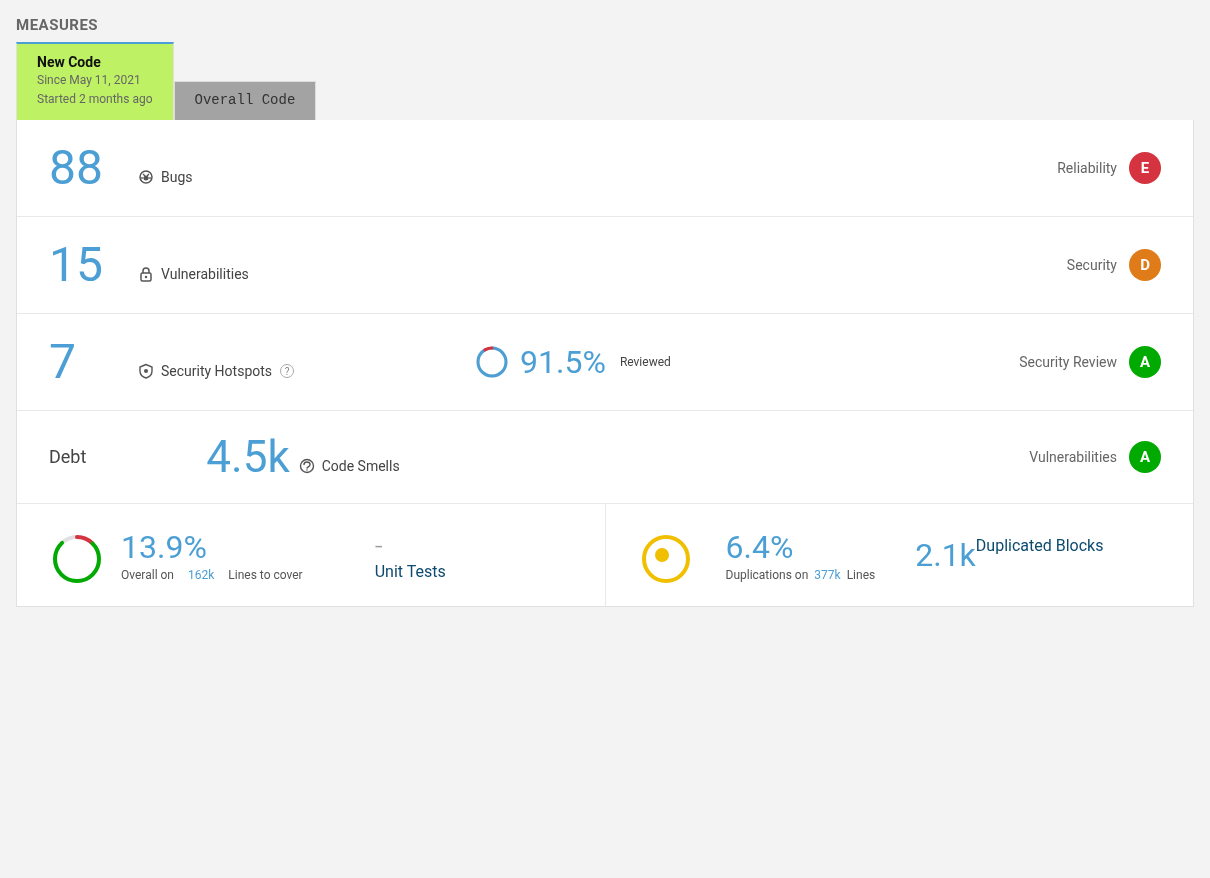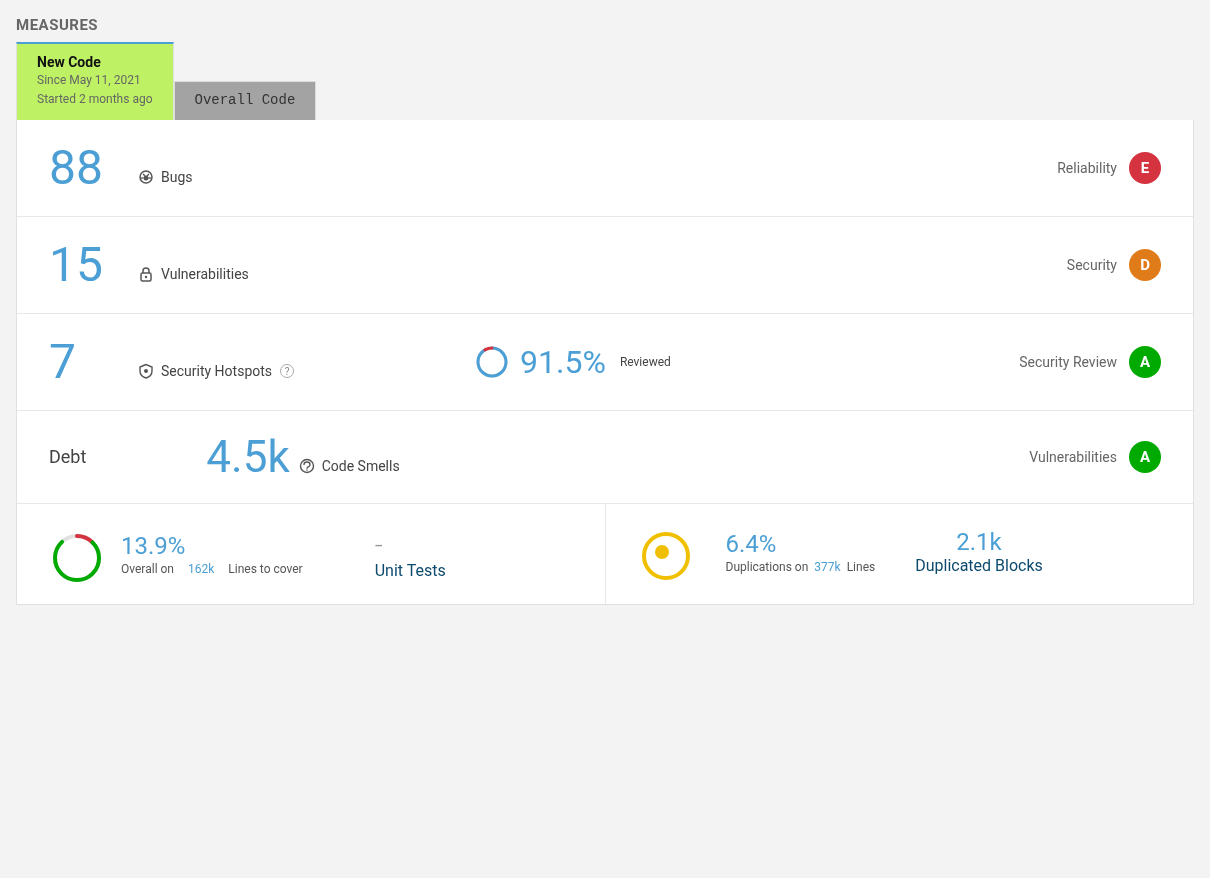--- a/index.html
+++ b/index.html
@@ -208,21 +208,21 @@
       padding: 24px 32px;
       border-right: 1px solid #e8e8e8;
     }
 
     .bottom-right {
       flex: 1;
       padding: 24px 32px;
     }
 
     .bottom-metric-num {
-      font-size: 24px;
+      font-size: 32px;
       color: #4b9fd5;
       font-weight: 400;
     }
 
     .bottom-label {
       font-size: 12px;
       color: #555;
       margin-top: 2px;
     }
 
@@ -269,22 +269,20 @@
     }
 
     .bottom-right-inner {
       display: flex;
       align-items: center;
       gap: 40px;
     }
 
     .dup-blocks-section {
       display: flex;
-      flex-direction: column;
-      text-align: center;
     }
 
     .code-smells-section {
       display: flex;
       align-items: center;
       gap: 8px;
       margin-left: 120px;
     }
   </style>
 </head>

